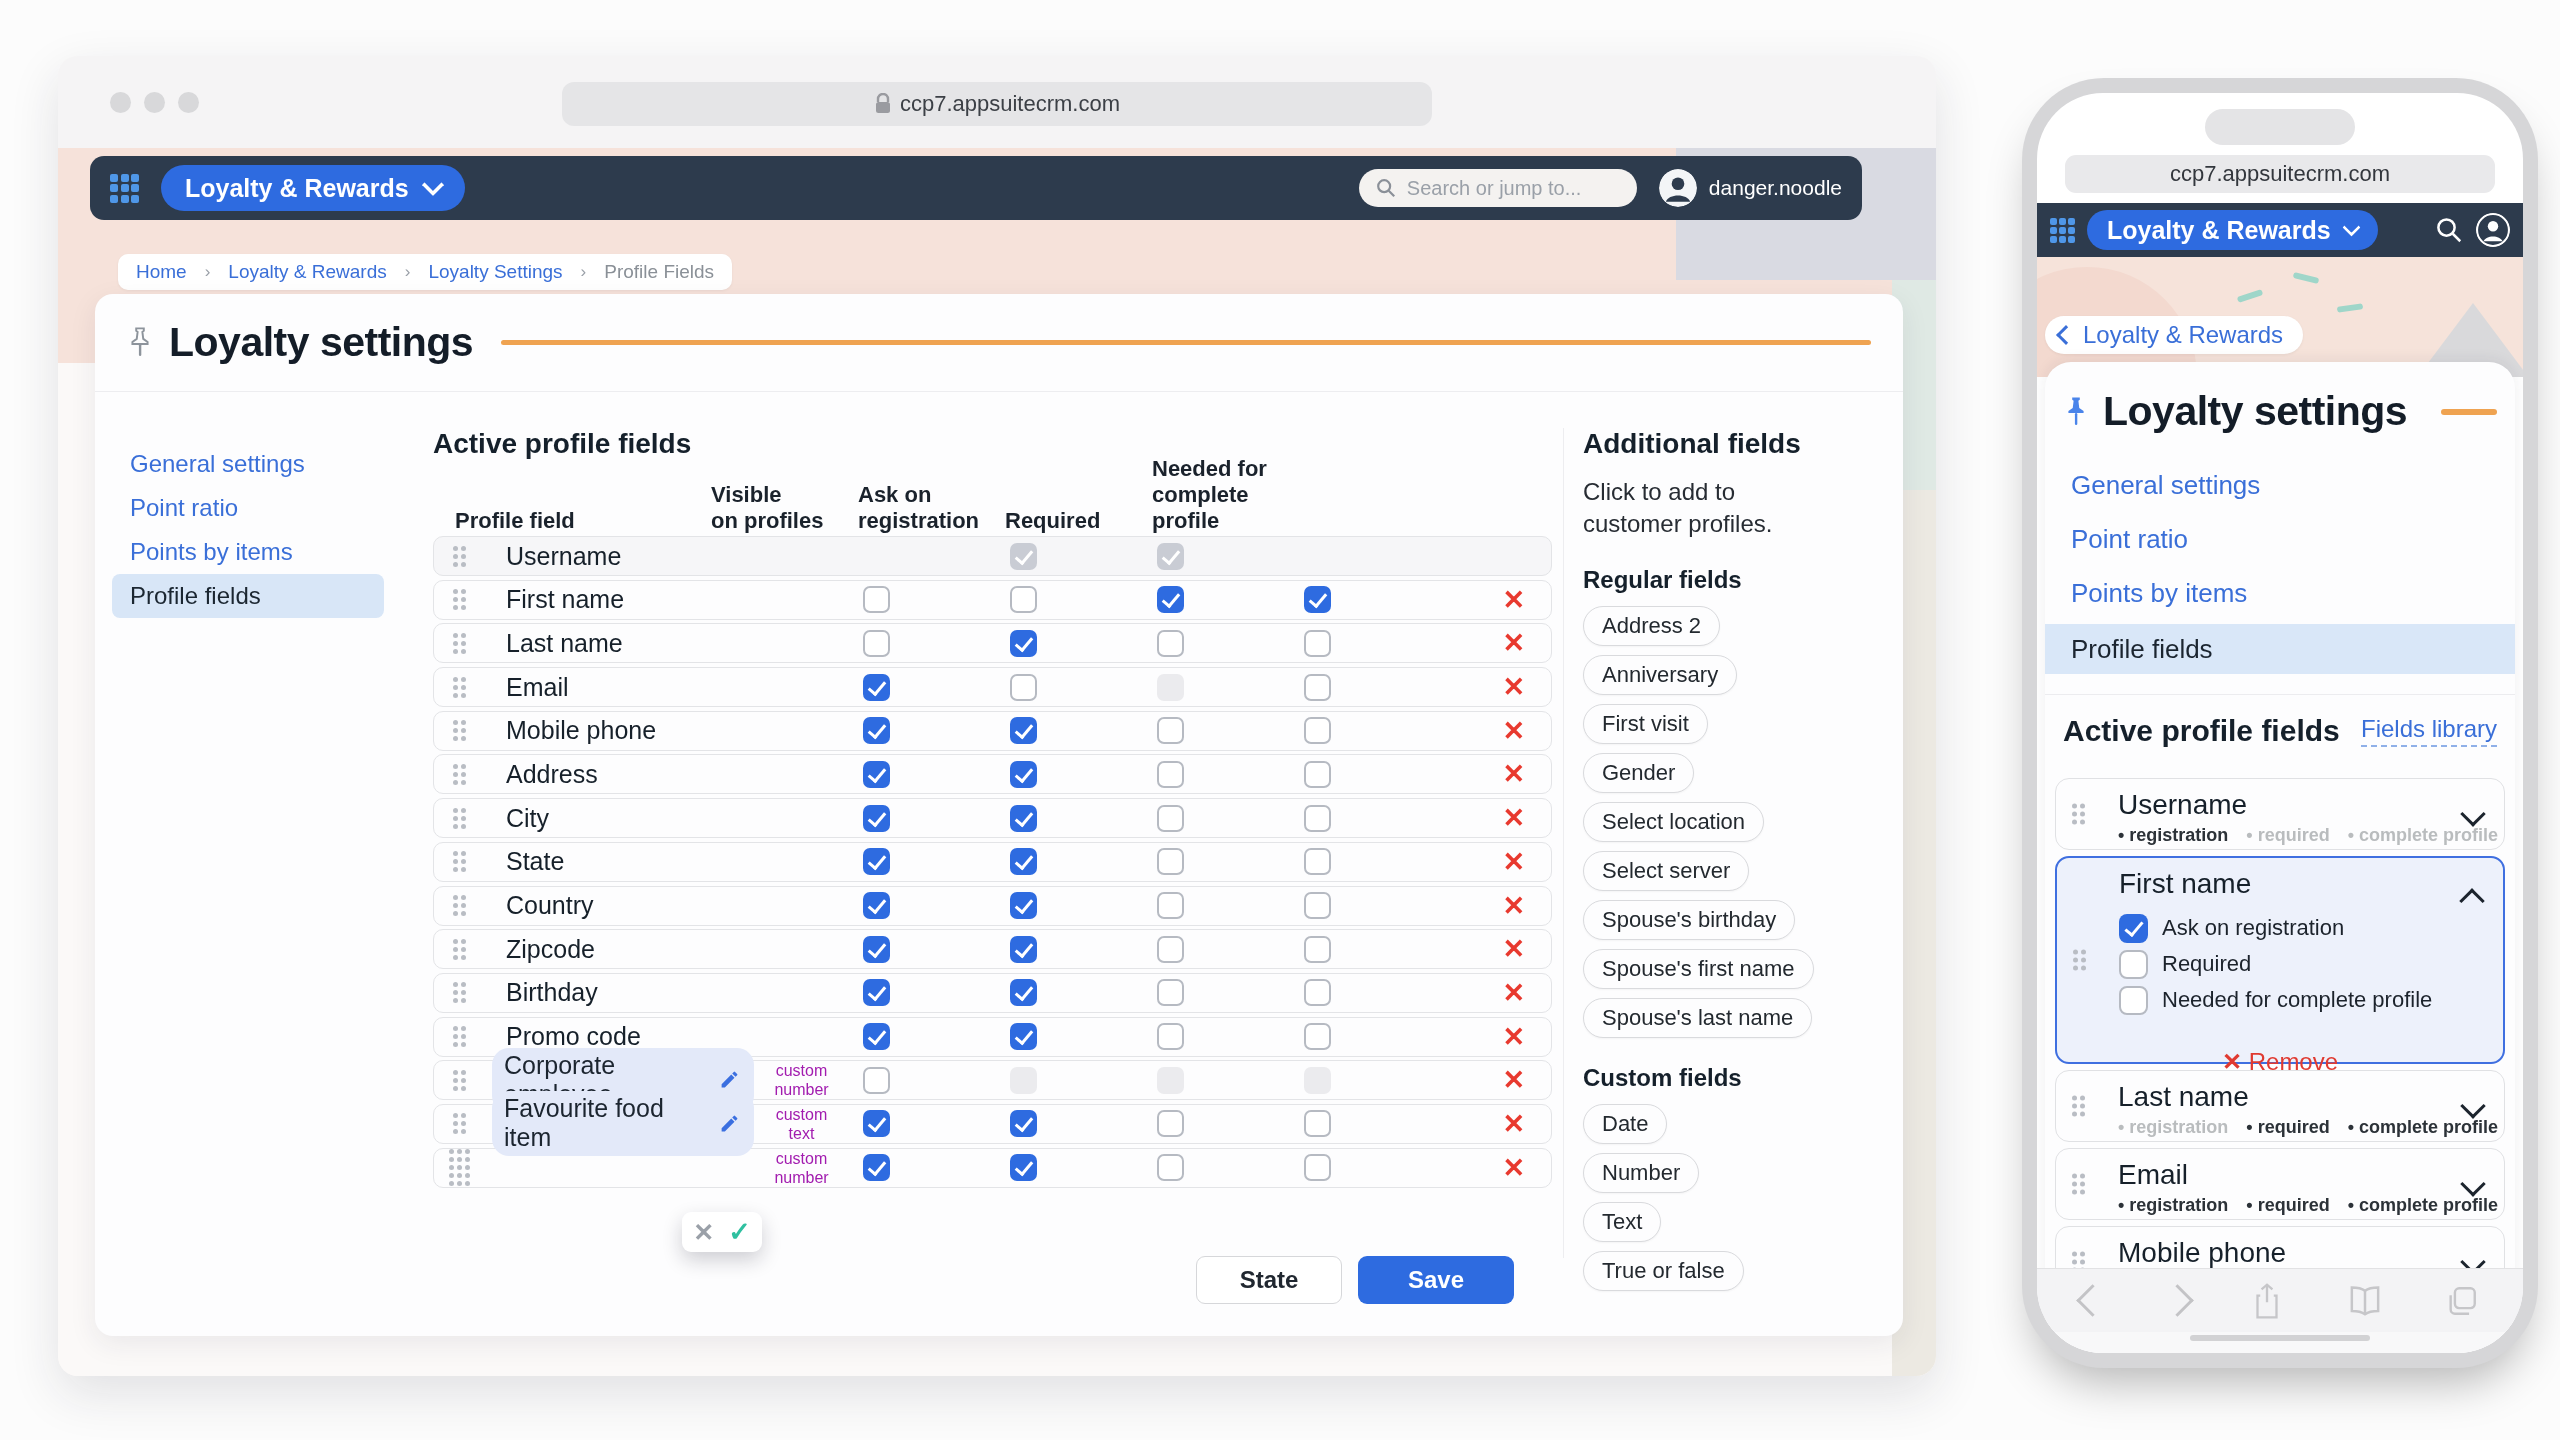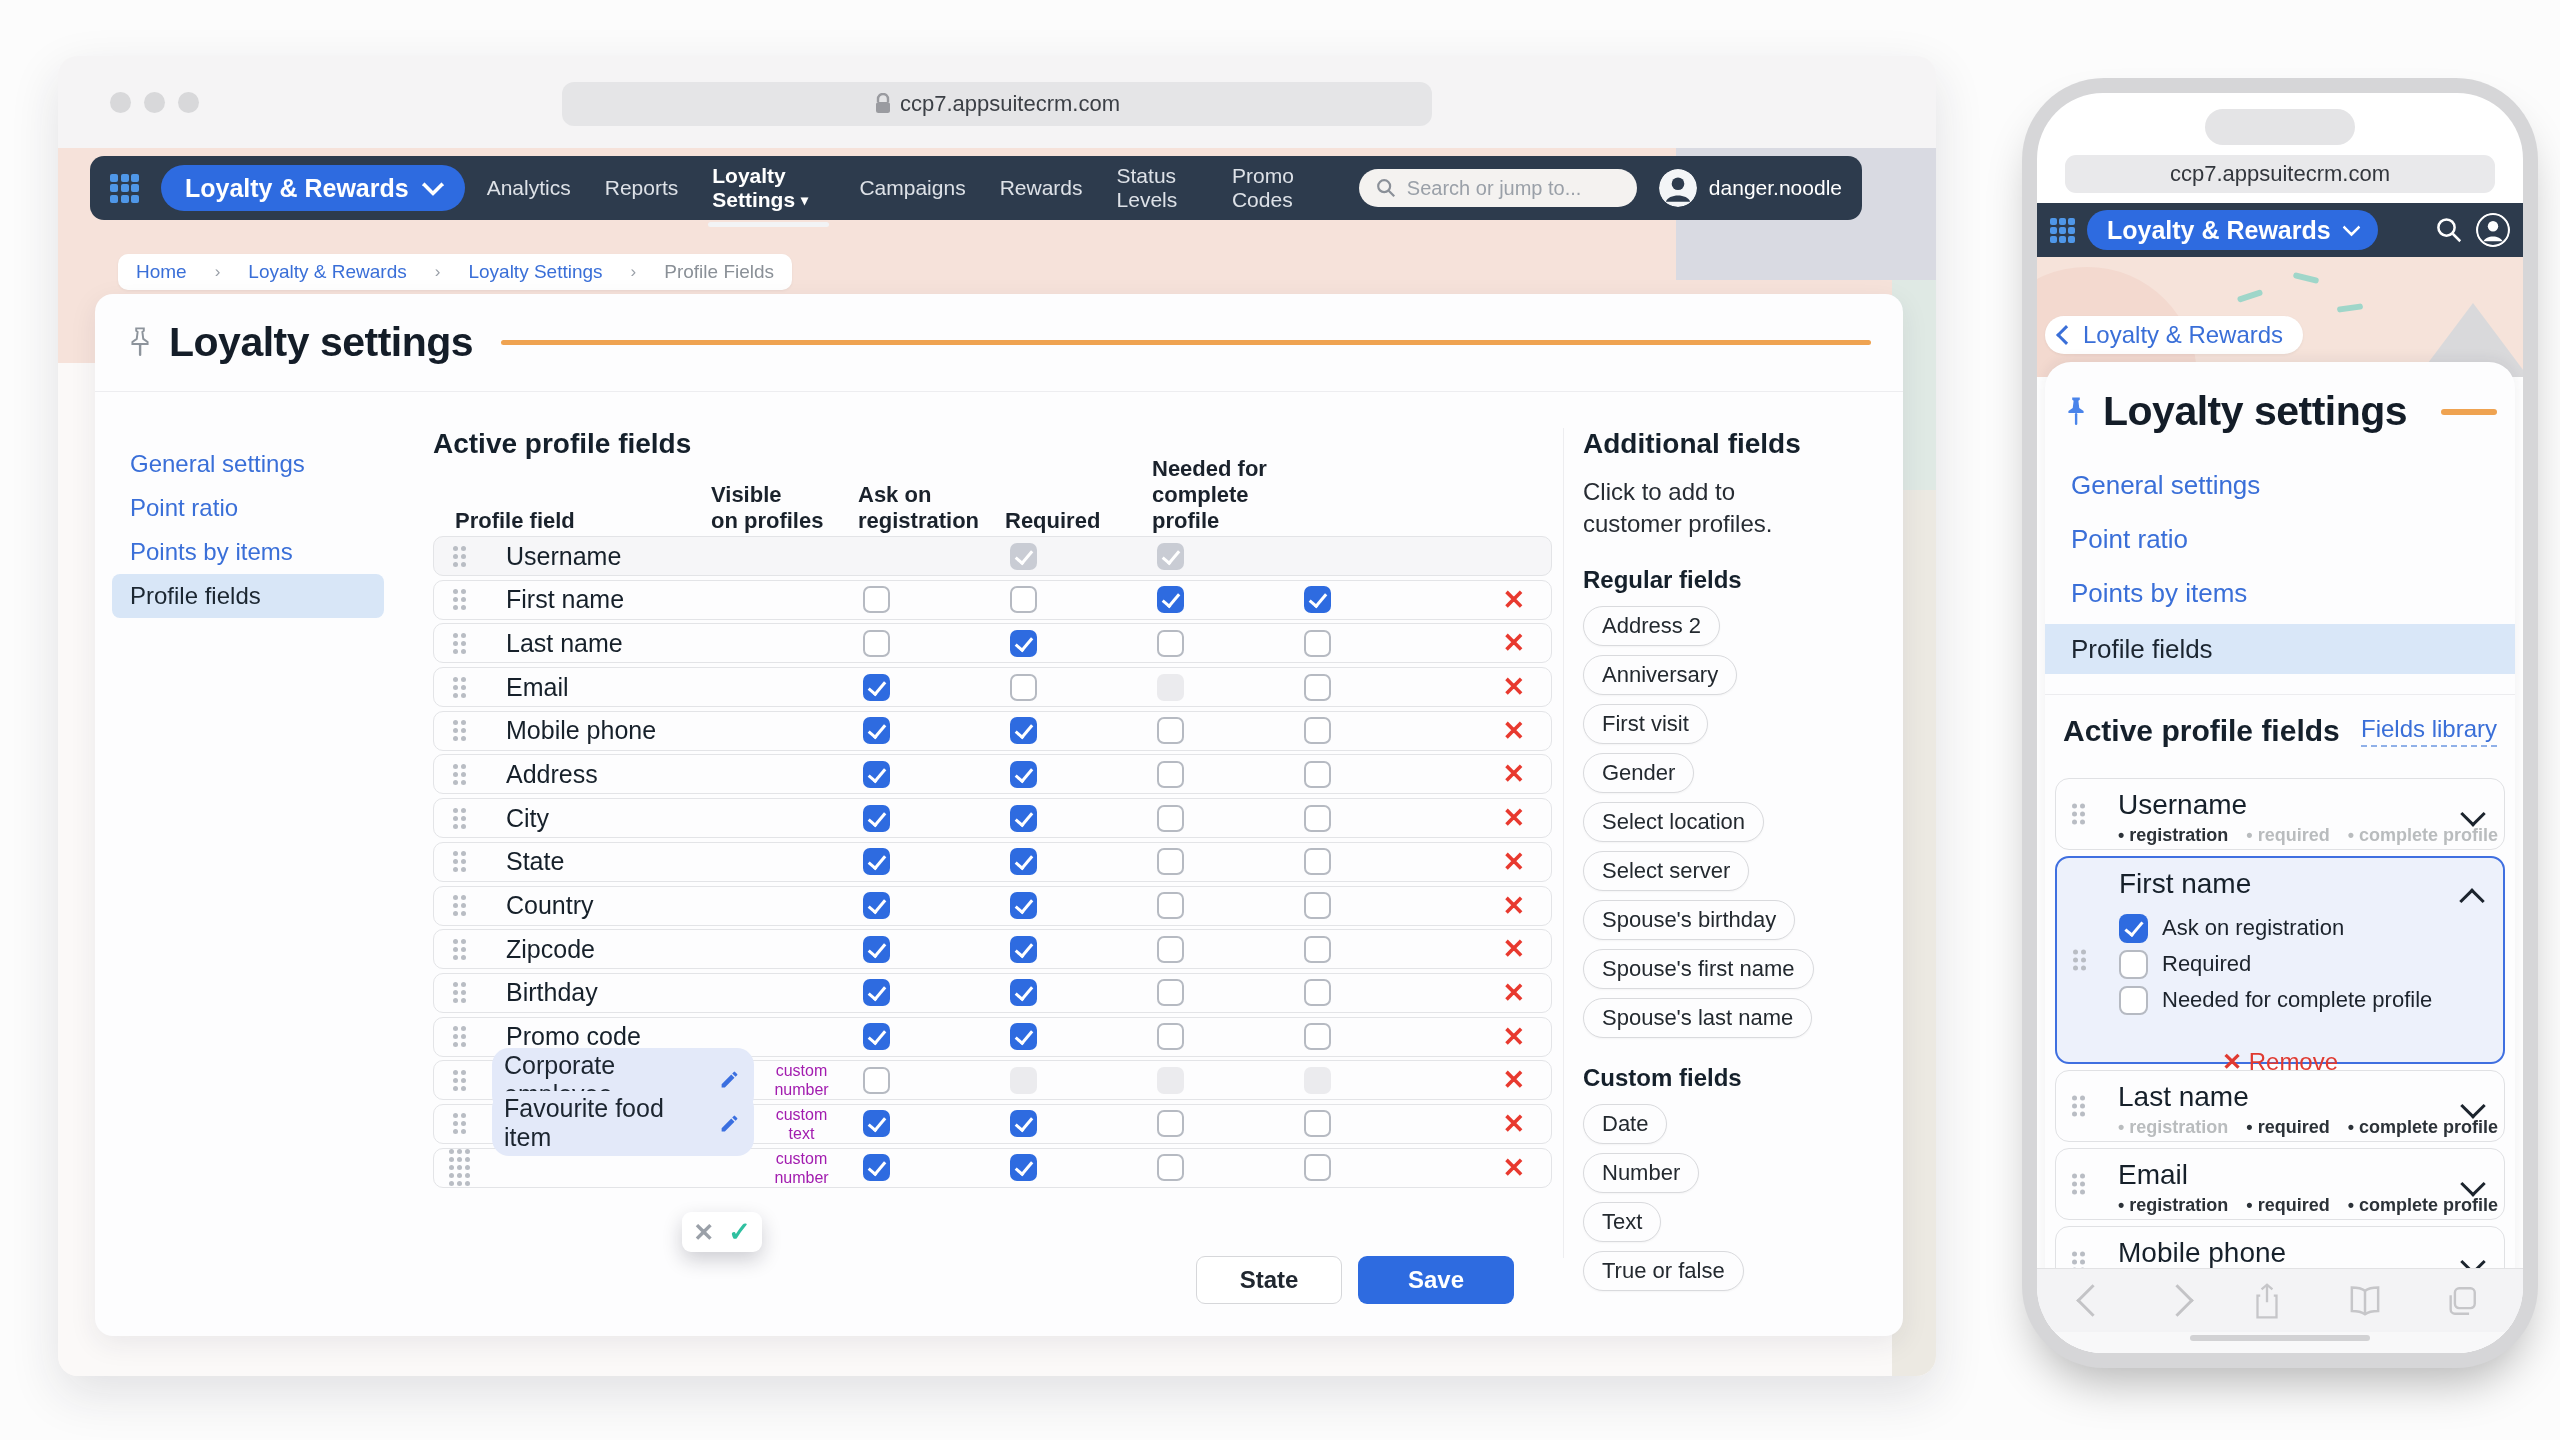--- a/index.html
+++ b/index.html
@@ -37,21 +37,21 @@
   .menu .mi.active::after{content:"";position:absolute;left:-4px;right:-4px;bottom:-9px;height:5px;background:#f2f3f5;border-radius:3px;}
   .menu .caret{font-size:14px;margin-left:6px;vertical-align:2px;}
   .nav-space{flex:1;}
   .searchpill{display:flex;align-items:center;gap:10px;background:#f4f2f0;border-radius:19px;height:38px;
     width:278px;padding:0 16px;box-sizing:border-box;color:#9aa0a8;font-size:20px;flex:none;}
   .navuser{display:flex;align-items:center;gap:12px;color:#fff;font-size:21px;}
   .avatar{width:38px;height:38px;border-radius:50%;overflow:hidden;flex:none;}
 
   
   .breadcrumb{position:absolute;left:60px;top:106px;background:#fff;border-radius:10px;height:36px;
-    display:flex;align-items:center;gap:28px;padding:0 18px;font-size:19px;box-shadow:0 1px 3px rgba(0,0,0,.05);}
+    display:flex;align-items:center;gap:18px;padding:0 18px;font-size:19px;box-shadow:0 1px 3px rgba(0,0,0,.05);}
   .breadcrumb a{color:#3a6fd8;text-decoration:none;}
   .breadcrumb .sep{color:#9aa0a8;font-size:17px;}
   .breadcrumb .last{color:#8a9097;}
 
   
   .card{position:absolute;left:37px;top:146px;width:1808px;height:1042px;background:#fdfdfe;border-radius:18px;
     box-shadow:0 8px 28px rgba(40,40,70,.08);}
   .card-head{display:flex;align-items:center;height:97px;border-bottom:1px solid #ededf0;padding:0 32px;}
   .page-title{font-size:41px;font-weight:bold;color:#141d28;letter-spacing:-.5px;margin-left:16px;}
   .title-line{flex:1;height:5px;background:#efa351;border-radius:3px;margin-left:28px;margin-right:0;}
@@ -215,29 +215,20 @@
             <i></i>
             <i></i>
             <i></i>
             <i></i>
             <i></i>
           </span>
         <div class="apppill">
           <span>Loyalty &amp; Rewards</span>
           <span class="chev"></span>
         </div>
-        <div class="menu">
-            <span class="mi">Analytics</span>
-            <span class="mi">Reports</span>
-            <span class="mi active">Loyalty Settings<span class="caret">▾</span></span>
-            <span class="mi">Campaigns</span>
-            <span class="mi">Rewards</span>
-            <span class="mi">Status Levels</span>
-            <span class="mi">Promo Codes</span>
-          </div>
         <div class="nav-space"></div>
         <div class="searchpill">
           <span style="display:inline-flex;">
             <svg width="22" height="22" viewBox="0 0 24 24">
                 <circle cx="10" cy="10" r="6.5" fill="none" stroke="#8b9098" stroke-width="2.4"></circle>
                 <line x1="15" y1="15" x2="21" y2="21" stroke="#8b9098" stroke-width="2.4"></line>
               </svg>
           </span>
           <span>Search or jump to...</span>
         </div>

